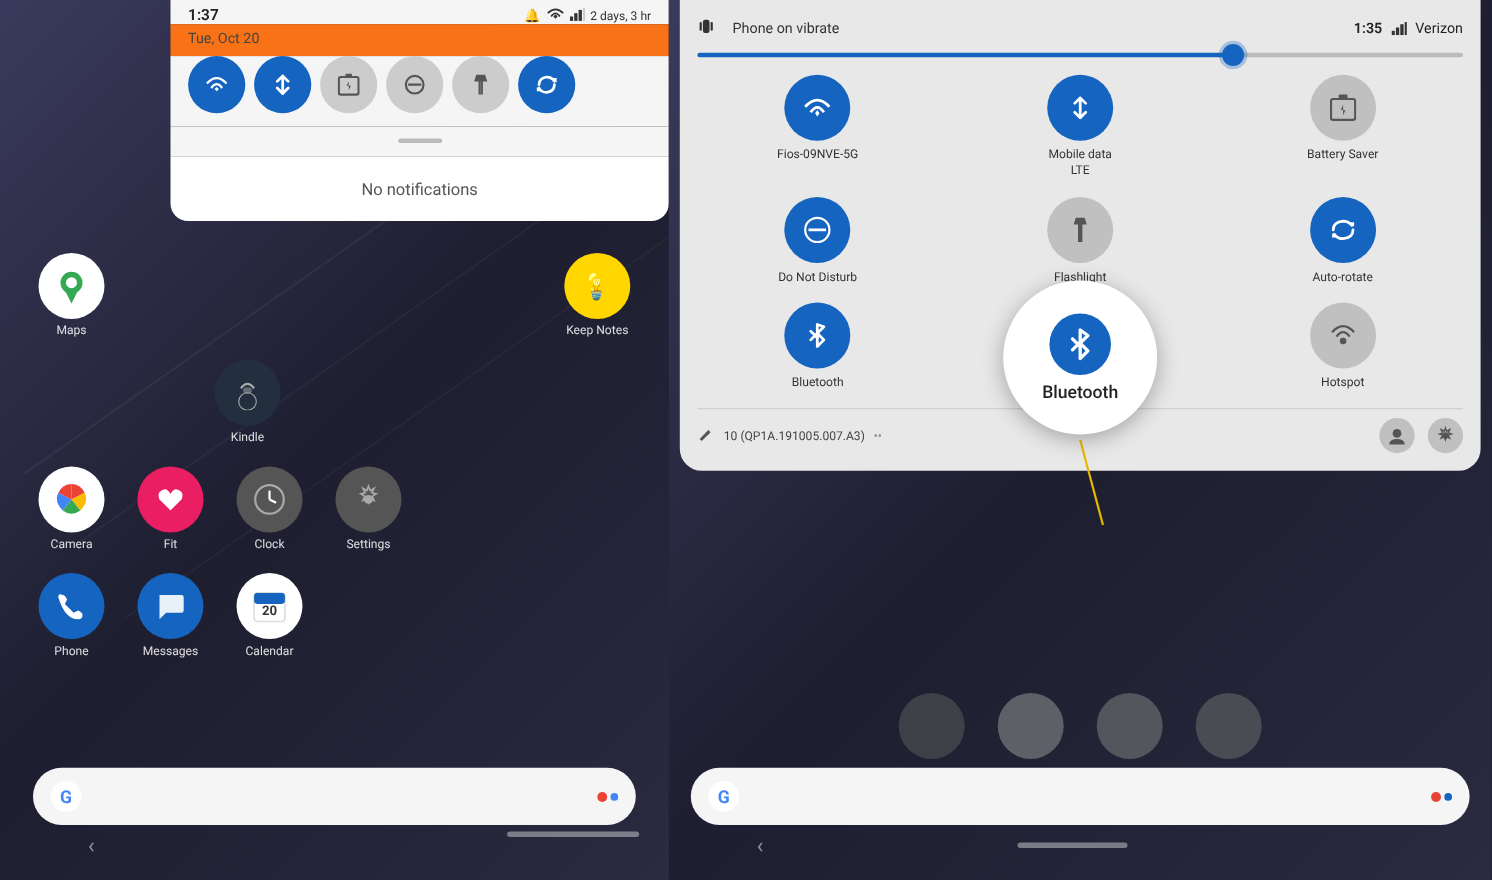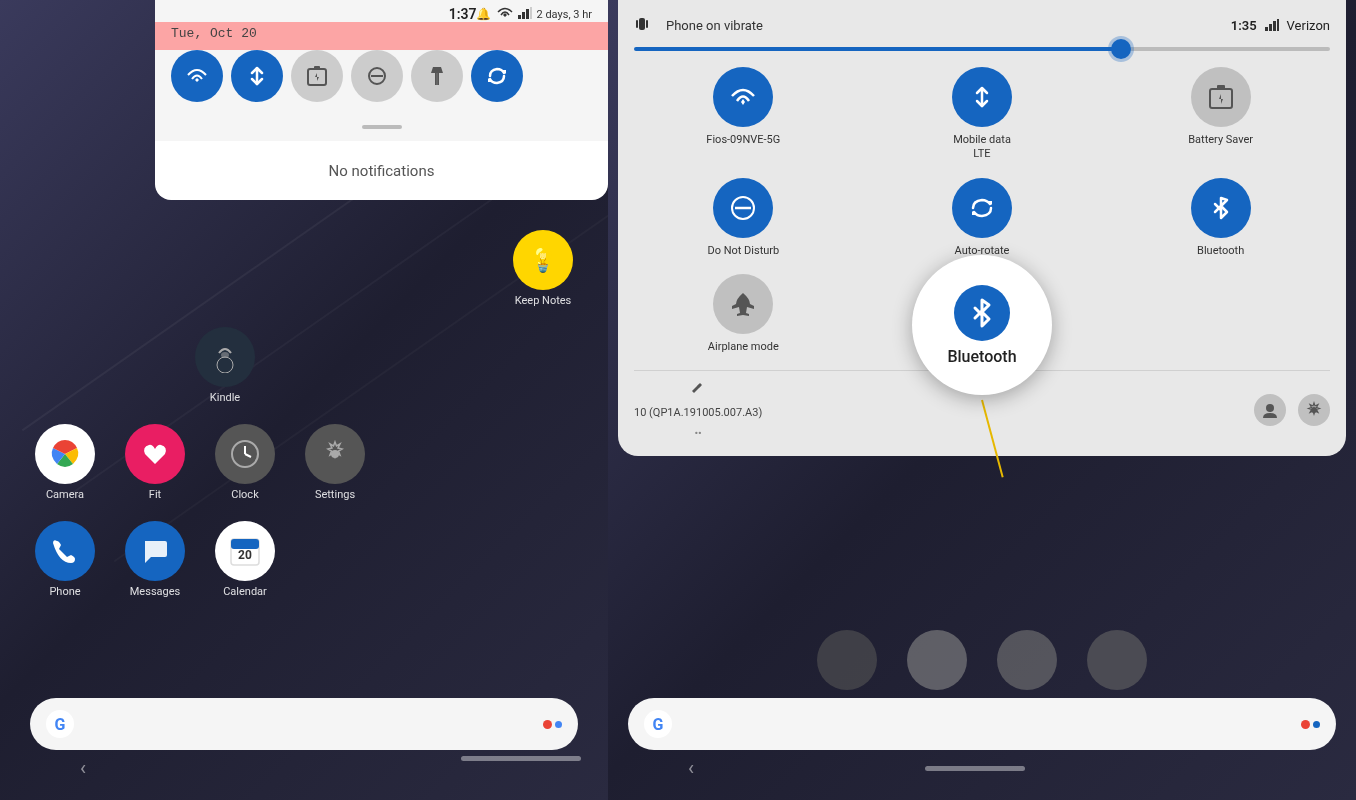--- a/index.html
+++ b/index.html
@@ -269,21 +269,20 @@
       padding-top: 8px;
       border-top: 1px solid rgba(0,0,0,0.1);
     }
 
     .qs-footer-left {
       display: flex;
       align-items: center;
       gap: 8px;
       color: #444;
       font-size: 11px;
-      flex-direction: column;
     }
 
     .qs-footer-right {
       display: flex;
       gap: 12px;
     }
 
     .qs-footer-icon {
       width: 32px;
       height: 32px;
@@ -370,20 +369,31 @@
     }
   </style>
 </head>
 <body>
 
 <div class="phone-left">
   <div class="phone-left-bg"></div>
 
   <div class="left-app-grid">
     <div class="app-row">
+      <div class="app-icon-wrap">
+        <div class="app-icon" style="background:white; overflow:hidden;">
+
+          <svg width="40" height="40" viewBox="0 0 40 40">
+            <circle cx="20" cy="17" r="10" fill="#34A853"></circle>
+            <polygon points="20,36 12,20 28,20" fill="#34A853"></polygon>
+            <circle cx="20" cy="17" r="5" fill="white"></circle>
+          </svg>
+        </div>
+        <span class="app-label">Maps</span>
+      </div>
       <div class="app-icon-wrap" style="margin-left:auto;">
         <div class="app-icon" style="background:#FFD600;">💡</div>
         <span class="app-label">Keep Notes</span>
       </div>
     </div>
     <div class="app-row">
       <div style="width:140px;"></div>
       <div class="app-icon-wrap">
         <div class="app-icon" style="background:#232F3E; color:white; font-size:30px;">
           <svg width="32" height="32" viewBox="0 0 32 32">
@@ -476,21 +486,21 @@
   </div>
 
   <div class="nav-bar">
     <span class="nav-chevron">‹</span>
     <div class="home-indicator" style="position:relative; transform:none;"></div>
     <span style="width:20px;"></span>
   </div>
 
   <div style="position:absolute; top:0; left:155px; right:0; z-index:10;">
 
-    <div style="background:#f5f5f5; padding:6px 16px 0; display:flex; justify-content:flex-end; align-items:center;">
+    <div style="background:#f5f5f5; padding:6px 16px 0; display:flex; justify-content:space-between; align-items:center;">
       <span style="font-size:14px; font-weight:600; color:#222;">1:37</span>
       <div style="display:flex; align-items:center; gap:5px;">
         <span style="font-size:12px;">🔔</span>
         <span style="font-size:12px;">
           <svg width="16" height="12" viewBox="0 0 16 12">
               <path d="M8 10 L10 8 L8 6 L6 8 Z" fill="#333"></path>
               <path d="M4 8 Q8 2 12 8" fill="none" stroke="#333" stroke-width="1.5"></path>
               <path d="M1 5 Q8 -2 15 5" fill="none" stroke="#333" stroke-width="1.5"></path>
             </svg>
         </span>
@@ -499,21 +509,21 @@
               <rect x="0" y="8" width="3" height="4" fill="#333"></rect>
               <rect x="4" y="5" width="3" height="7" fill="#333"></rect>
               <rect x="8" y="2" width="3" height="10" fill="#333"></rect>
               <rect x="12" y="0" width="2" height="12" fill="#ccc"></rect>
             </svg>
         </span>
         <span style="font-size:11px; color:#333;">2 days, 3 hr</span>
       </div>
     </div>
 
-    <div style="background:#fca5a5; padding:2px 16px 8px;font-family:Liberation Mono, monospace;">
+    <div style="background:#f97316; padding:2px 16px 8px;">
       <span style="font-size:13px; color:#444;">Tue, Oct 20</span>
     </div>
 
     <div style="background:#f5f5f5; padding:0 16px 12px; display:flex; gap:8px;">
 
       <div class="qt-btn qt-active">
         <svg width="24" height="20" viewBox="0 0 24 20">
             <path d="M12 16 L14 14 L12 12 L10 14 Z" fill="white"></path>
             <path d="M7 13 Q12 6 17 13" fill="none" stroke="white" stroke-width="2"></path>
             <path d="M3 9 Q12 -1 21 9" fill="none" stroke="white" stroke-width="2"></path>
@@ -650,20 +660,28 @@
       <div class="qs-tile">
         <div class="qs-tile-icon qs-tile-active">
           <svg width="26" height="26" viewBox="0 0 26 26">
               <circle cx="13" cy="13" r="11" fill="none" stroke="white" stroke-width="2"></circle>
               <line x1="5" y1="13" x2="21" y2="13" stroke="white" stroke-width="2.5"></line>
             </svg>
         </div>
         <span class="qs-tile-label">Do Not Disturb</span>
       </div>
 
+      <div class="qs-tile">
+        <div class="qs-tile-icon qs-tile-inactive">
+          <svg width="22" height="26" viewBox="0 0 22 26">
+              <path d="M7 2 L15 2 L17 8 L13 8 L13 24 L9 24 L9 8 L5 8 Z" fill="#555"></path>
+            </svg>
+        </div>
+        <span class="qs-tile-label">Flashlight</span>
+      </div>
 
       <div class="qs-tile">
         <div class="qs-tile-icon qs-tile-active">
           <svg width="26" height="26" viewBox="0 0 26 26">
               <path d="M4 13 Q4 6 13 5 Q18 5 21 9" fill="none" stroke="white" stroke-width="2.5" stroke-linecap="round"></path>
               <path d="M22 13 Q22 20 13 21 Q8 21 5 17" fill="none" stroke="white" stroke-width="2.5" stroke-linecap="round"></path>
               <polygon points="19,6 23,10 23,6" fill="white"></polygon>
               <polygon points="7,20 3,16 3,20" fill="white"></polygon>
             </svg>
         </div>

